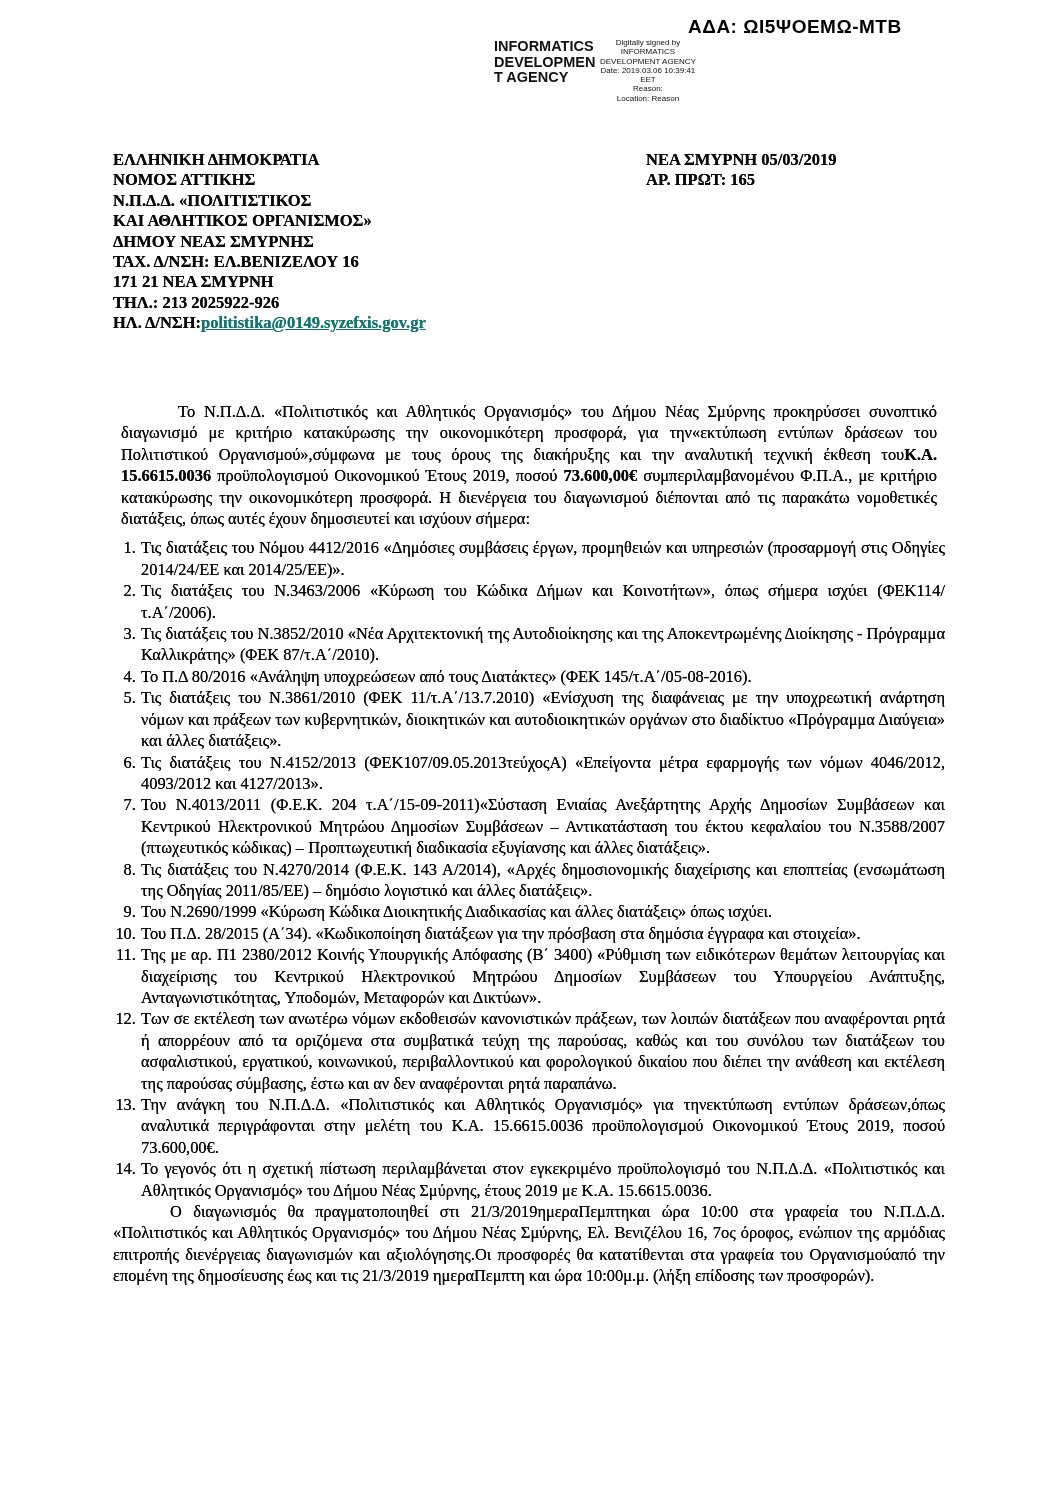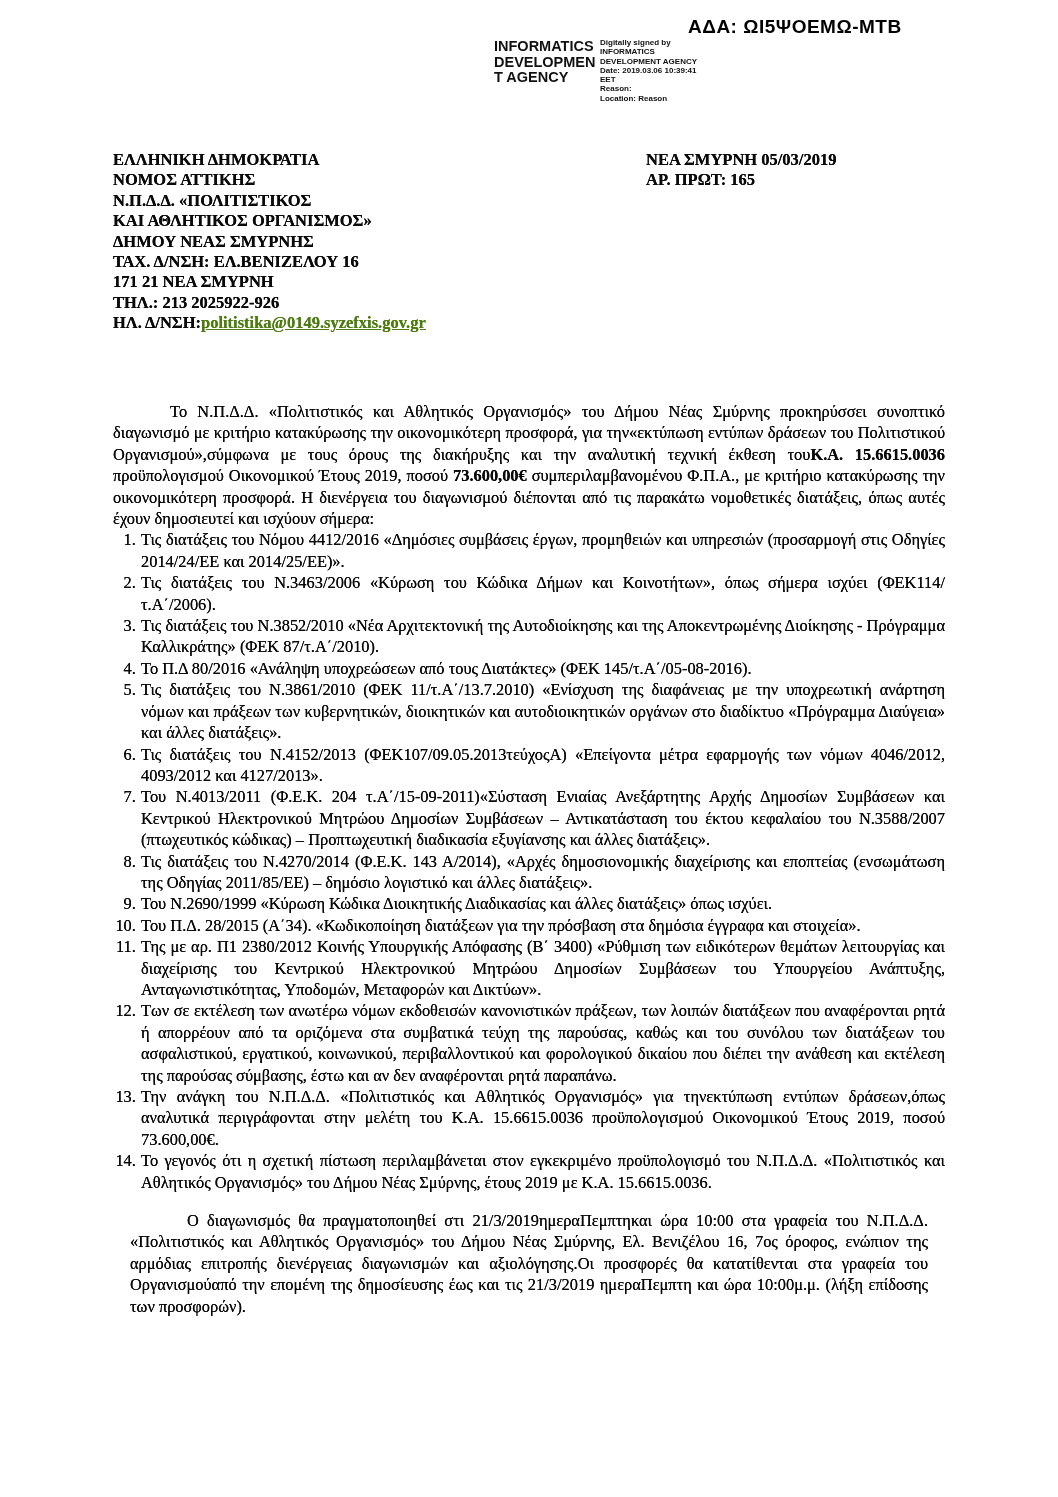--- a/index.html
+++ b/index.html
@@ -17,49 +17,50 @@
   
   .sig-name {
     position:absolute; left:494px; top:39px;
     font-family:"Liberation Sans", sans-serif;
     font-size:14.5px; font-weight:600; line-height:15.5px; color:#111;
     white-space:pre;
   }
   .sig-details {
     position:absolute; left:600px; top:38px;
     font-family:"Liberation Sans", sans-serif;
-    font-size:8px; font-weight:bold; line-height:9.3px; color:#111;
+    font-size:8px; font-weight:normal; line-height:9.3px; color:#111;
     white-space:nowrap;
+    text-align:center;
   }
   
   .issuer {
     position:absolute; left:113px; top:150px;
     font-size:16.5px; font-weight:bold; line-height:20.4px;
     text-shadow:0 0 0.3px currentColor; white-space:nowrap;
   }
   .issuer .email-row { white-space:nowrap; }
-  .email-link { color:#4d7c0f; text-decoration:underline; font-weight:bold; }
+  .email-link { color:#0f766e; text-decoration:underline; font-weight:bold; }
   
   .hdr-right {
     position:absolute; left:646px; top:150px;
     font-size:16.5px; font-weight:bold; line-height:20.4px;
     text-shadow:0 0 0.3px currentColor; white-space:nowrap;
   }
   
   .content {
     position:absolute; left:113px; top:388px; width:832px;
     font-size:16.4px; line-height:21.4px; text-align:justify;
     text-shadow:0 0 0.3px currentColor;
   }
   .title { text-align:center; font-weight:bold; font-size:16.8px; line-height:22px; margin:0 0 13px 0; text-shadow:0 0 0.4px currentColor; }
-  .intro { margin:0; text-indent:57px; }
+  .intro { margin:8px; text-indent:57px; }
   .b { font-weight:bold; text-shadow:0 0 0.5px currentColor; }
   ol.legal { margin:0; padding-left:27px; }
   ol.legal li { text-align:justify; padding-left:1px; }
-  .closing { margin:17px; text-indent:57px; }
+  .closing { margin:0; text-indent:57px; }
 </style>
 </head>
 <body>
 
 <div class="page">
 
   <div class="ada">ΑΔΑ: ΩΙ5ΨΟΕΜΩ-ΜΤΒ</div>
 
   <div class="sig-name"><div>INFORMATICS</div><div>DEVELOPMEN</div><div>T AGENCY</div></div>
 

